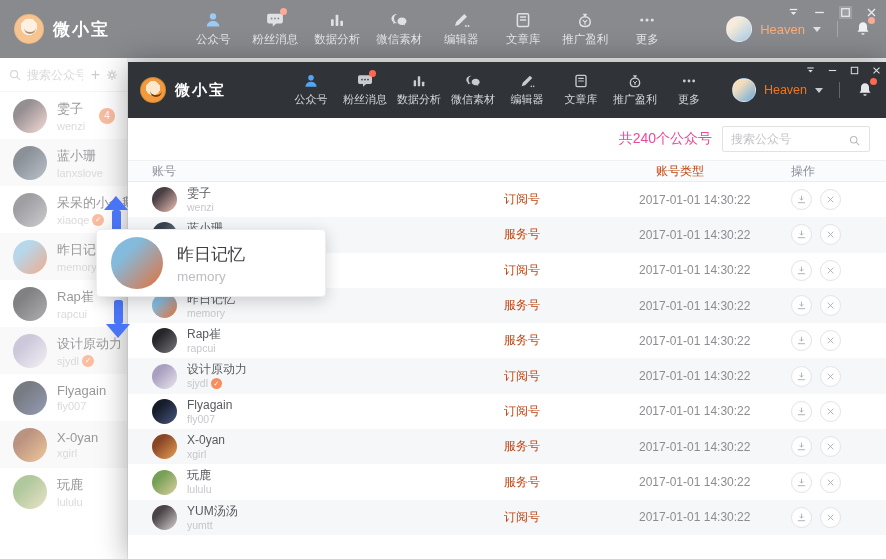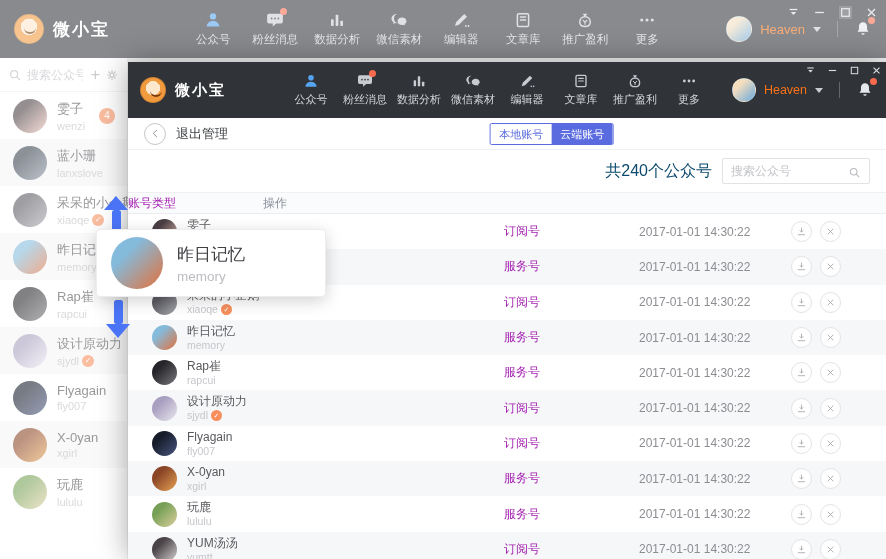--- a/index.html
+++ b/index.html
@@ -86,42 +86,42 @@
   .seg { width:61px; font-size:11px; display:flex; align-items:center; justify-content:center; cursor:pointer; }
   .seg.inactive { background:#fff; color:#5a6bdf; }
   .seg.active { background:#5a6bdf; color:#fff; }
 
   .m-toolbar { height:42px; display:flex; align-items:center; padding:0 16px; flex:0 0 auto; }
   .dl-btn { height:30px; padding:0 14px; border:1px solid #dcdcde; border-radius:3px; background:#fff;
     display:flex; align-items:center; gap:8px; font-size:12.5px; color:#55565a; cursor:pointer; }
   .dl-btn .bi { width:16px; height:16px; color:#8a8b8f; }
   .dl-btn .bi svg { width:16px; height:16px; }
   .m-toolbar .right { margin-left:auto; display:flex; align-items:center; gap:10px; }
-  .total-text { font-size:16px; color:#0c4a6e; }
+  .total-text { font-size:14px; color:#ec4899; }
   .m-search { width:148px; height:26px; border:1px solid #e2e2e4; border-radius:2px; display:flex; align-items:center; padding:0 8px; }
   .m-search input { border:none; outline:none; flex:1; font-size:12px; color:#555; min-width:0; }
   .m-search input::placeholder { color:#c3c4c8; }
   .m-search .sicon { width:13px; height:13px; color:#b9babe; }
   .m-search .sicon svg { width:13px; height:13px; }
 
   .thead { height:22px; background:#fafbfc; border-top:1px solid #f0f0f2; border-bottom:1px solid #ececee;
     display:flex; align-items:center; font-size:12px; color:#8a8f99; flex:0 0 auto; }
   .c-name { flex:1; padding-left:24px; display:flex; align-items:center; min-width:0; }
   .c-type { width:135px; flex:0 0 auto; }
   .c-time { width:152px; flex:0 0 auto; }
   .c-ops  { width:95px; flex:0 0 auto; display:flex; gap:8px; }
   .tbody { flex:1; overflow:hidden; }
   .trow { height:35.3px; display:flex; align-items:center; font-size:12px; color:#595a5e; cursor:pointer; }
   .trow.alt { background:#f6f7f9; }
   .av25 { width:25px; height:25px; }
   .r-text { margin-left:10px; min-width:0; }
   .r-name { font-size:12px; color:#595a5e; line-height:1.25; white-space:nowrap; }
   .r-id { font-size:10.5px; color:#c6c7cb; line-height:1.2; display:flex; align-items:center; gap:3px; white-space:nowrap; }
   .r-id .vbadge { width:11px; height:11px; font-size:7px; }
-  .c-type, .c-time { color:#a21caf; }
+  .c-type, .c-time { color:#c2410c; }
   .c-time { color:#8c8d92; }
   .op { width:21px; height:21px; border-radius:50%; border:1px solid #e3e3e6; background:#fff; color:#a3a4a9;
     display:flex; align-items:center; justify-content:center; cursor:pointer; padding:0; }
   .op svg { width:11px; height:11px; }
 
   
   .jump-arrow { position:absolute; width:24px; z-index:20; }
   .jump-arrow .stem { width:9px; background:#4a74f6; margin:0 auto; border-radius:2.5px; }
   .jump-arrow .head-up { width:0; height:0; margin:0 auto; border-left:12px solid transparent; border-right:12px solid transparent; border-bottom:14px solid #4a74f6; }
   .jump-arrow .head-down { width:0; height:0; margin:0 auto; border-left:12px solid transparent; border-right:12px solid transparent; border-top:14px solid #4a74f6; }
@@ -484,47 +484,36 @@
           </svg>
         </span>
       <span class="wc">
           <svg viewBox="0 0 24 24">
             <path d="M5.5 5.5l13 13M18.5 5.5l-13 13" stroke="currentColor" stroke-width="2.4"></path>
           </svg>
         </span>
     </div>
   </div>
 
-  <div class="m-subheader">
-    <span class="back-btn">
-        <svg viewBox="0 0 24 24">
-          <path d="M14 6l-6 6 6 6" fill="none" stroke="currentColor" stroke-width="1.8" stroke-linecap="round" stroke-linejoin="round"></path>
-        </svg>
-      </span>
-    <span class="m-title">退出管理</span>
-    <div class="seg-tabs">
-      <span class="seg inactive">本地账号</span>
-      <span class="seg active">云端账号</span>
-    </div>
-  </div>
 
   <div class="m-toolbar">
     <div class="right">
       <span class="total-text">共240个公众号</span>
       <div class="m-search">
         <input placeholder="搜索公众号" style="">
         <span class="sicon"><svg viewBox="0 0 24 24">
               <circle cx="10.5" cy="10.5" r="6" fill="none" stroke="currentColor" stroke-width="2"></circle>
               <path d="M15.2 15.2L20 20" stroke="currentColor" stroke-width="2" stroke-linecap="round"></path>
             </svg></span>
       </div>
     </div>
   </div>
 
   <div class="thead">
+    <div class="c-name">账号</div>
     <div class="c-type">账号类型</div>
     <div class="c-ops">操作</div>
   </div>
 
   <div class="tbody">
 
     <div class="trow">
       <div class="c-name">
           <span class="av av25" style="background: linear-gradient(135deg, rgb(74, 63, 68) 30%, rgb(239, 195, 184));"></span>
         <div class="r-text">

